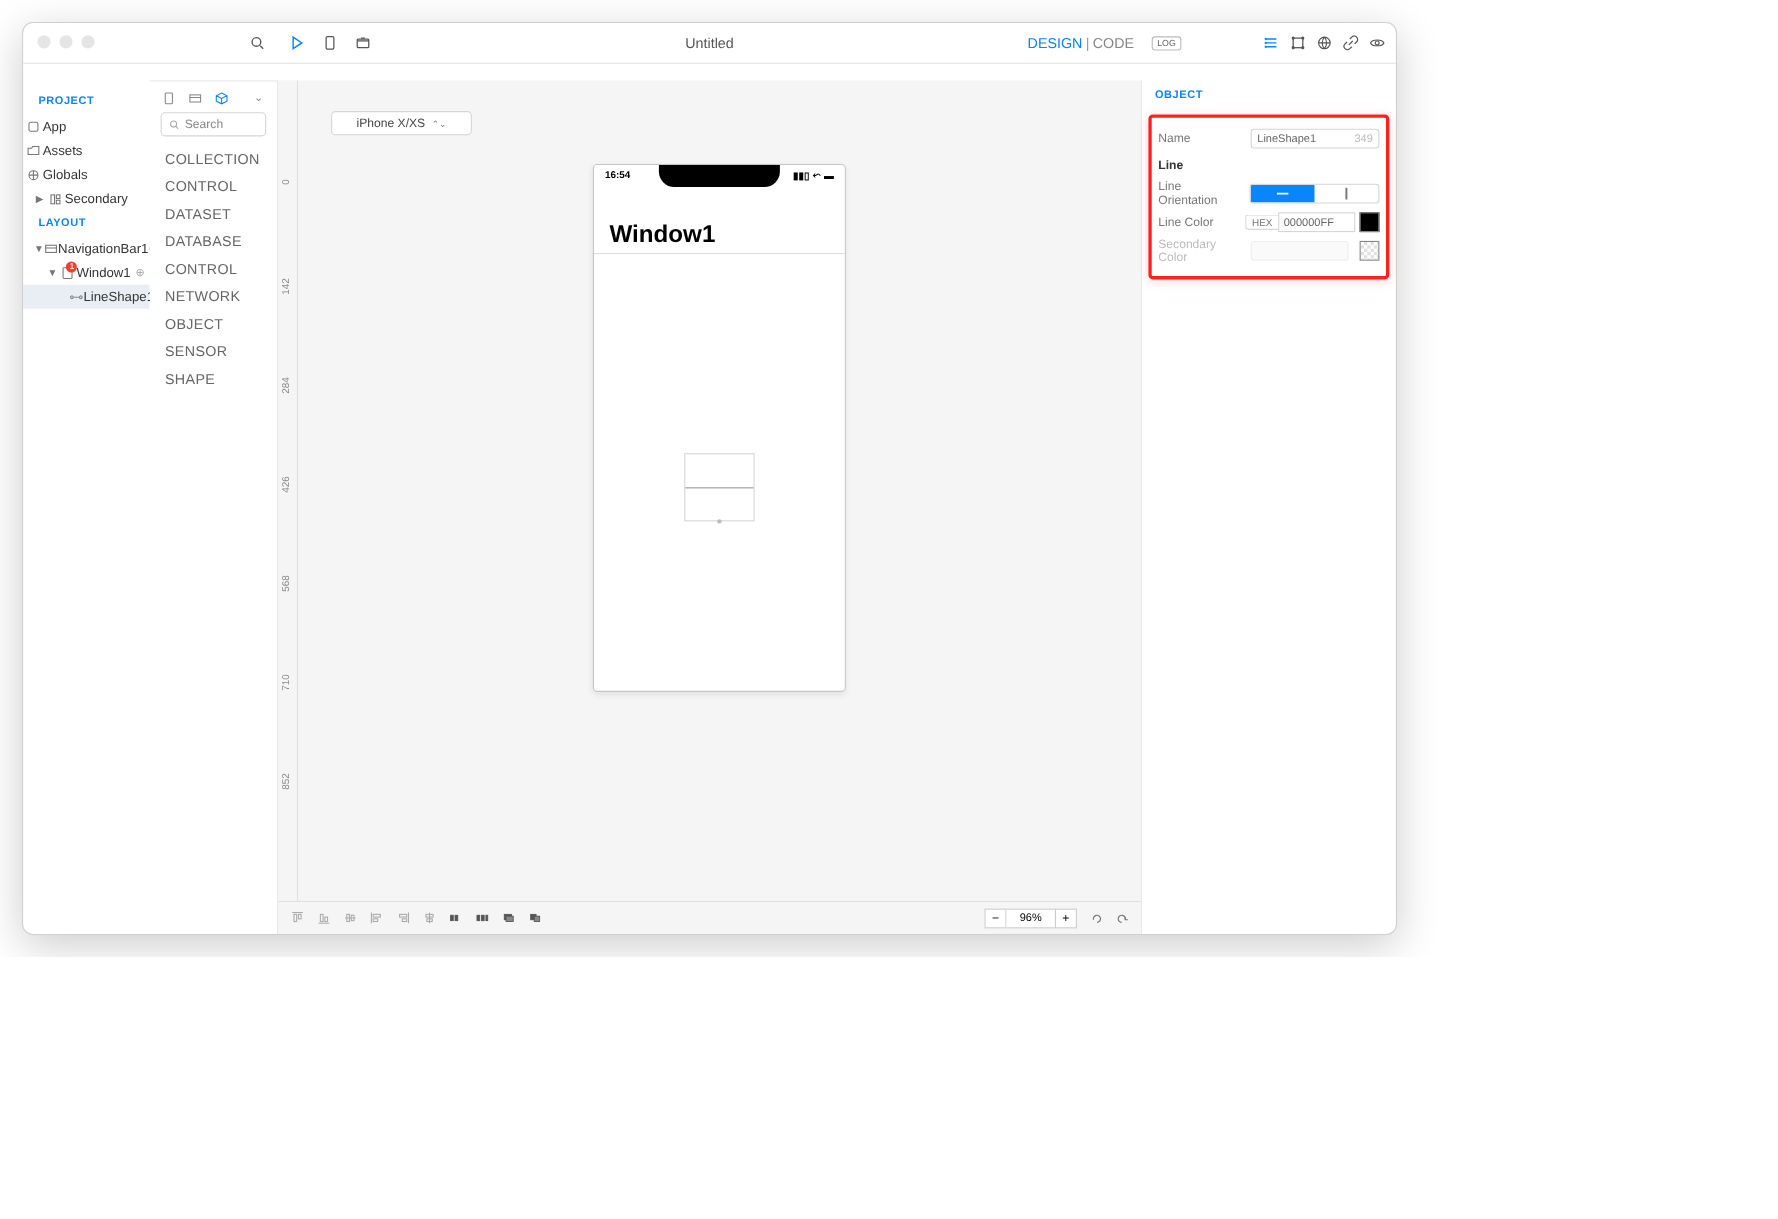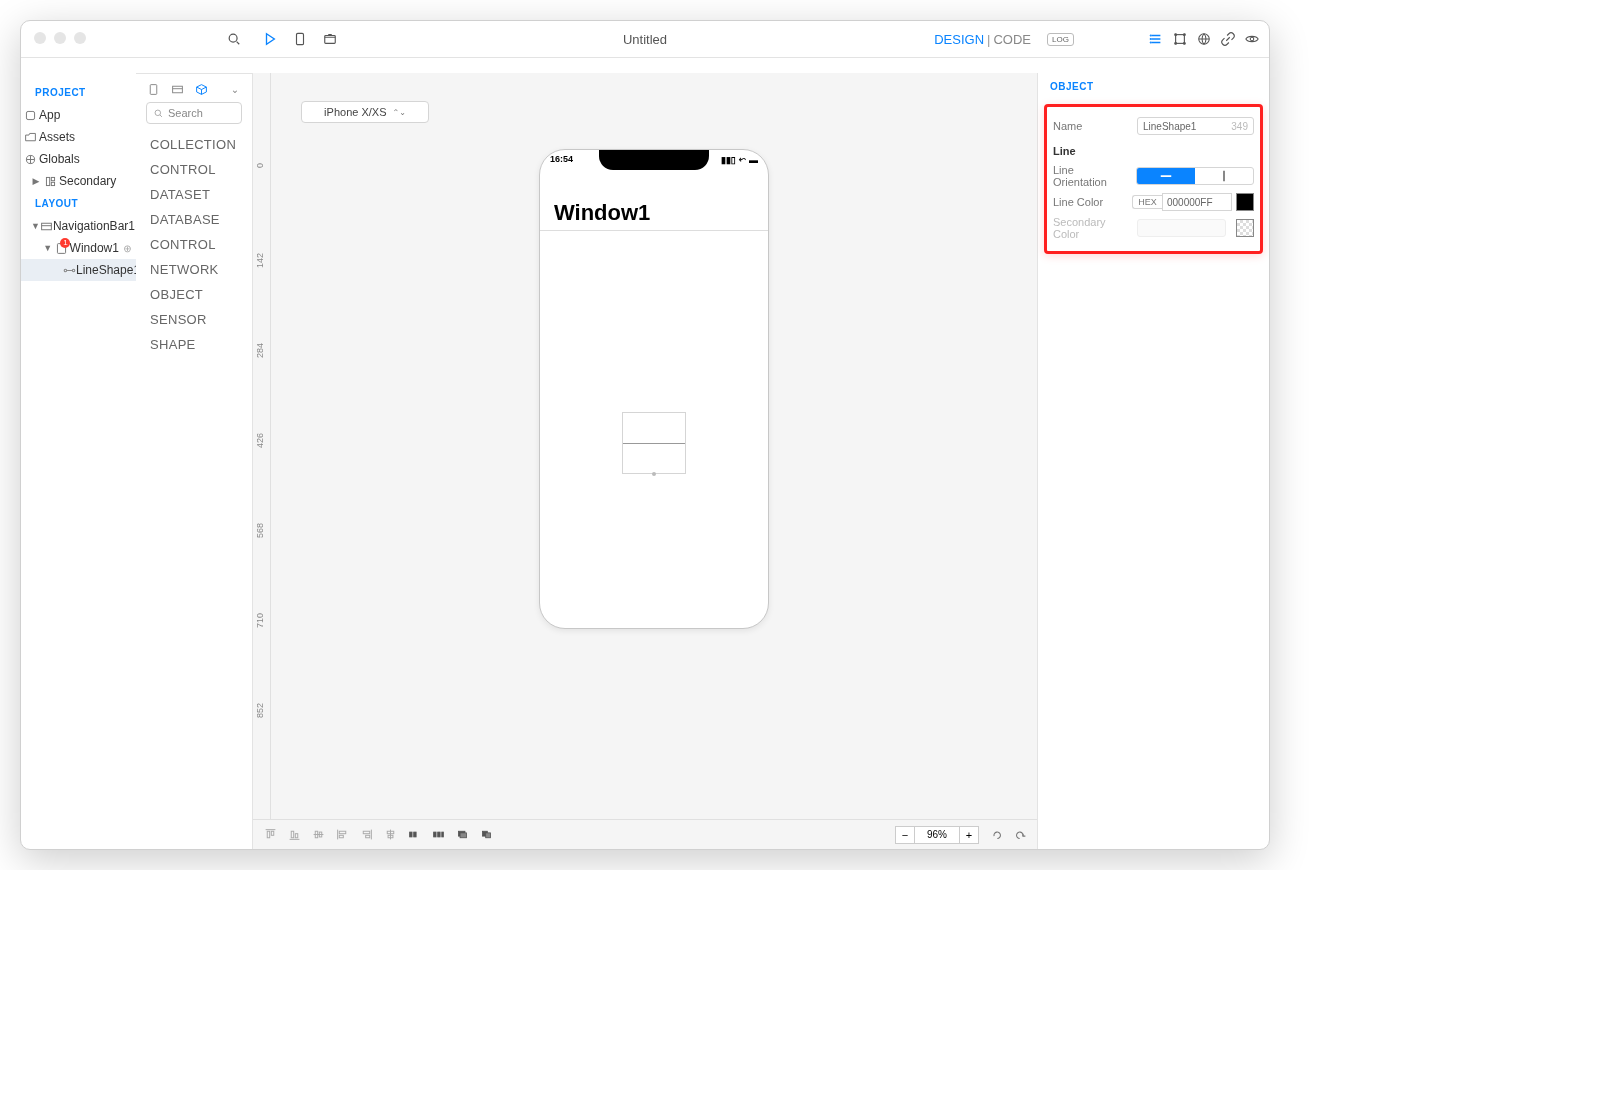--- a/index.html
+++ b/index.html
@@ -47,21 +47,21 @@
 .canvas-area { flex: 1; display: flex; flex-direction: column; background: #f5f5f5; position: relative; }
 .ruler-h { height: 22px; background: #f5f5f5; border-bottom: 1px solid #e0e0e0; display: flex; font-size: 9px; color: #888; position: relative; }
 .ruler-h .tick { position: absolute; top: 4px; font-size: 9px; }
 .canvas-main { flex: 1; display: flex; }
 .ruler-v { width: 18px; background: #f5f5f5; border-right: 1px solid #e0e0e0; position: relative; }
 .ruler-v .tick { position: absolute; left: 2px; font-size: 9px; color: #888; writing-mode: vertical-rl; transform: rotate(180deg); }
 .canvas-content { flex: 1; position: relative; overflow: hidden; }
 
 .device-select { position: absolute; top: 28px; left: 30px; width: 128px; height: 22px; background: #fff; border: 1px solid #d5d5d5; border-radius: 4px; font-size: 11px; display: flex; align-items: center; justify-content: center; gap: 6px; color: #444; }
 
-.phone { position: absolute; top: 76px; left: 50%; transform: translateX(-50%); width: 230px; height: 480px; background: #fff; border: 1px solid #c7c7c7; border-radius: 26px; overflow: hidden; box-shadow: 0 2px 6px rgba(0,0,0,0.08); }
+.phone { position: absolute; top: 76px; left: 50%; transform: translateX(-50%); width: 230px; height: 480px; background: #fff; border: 1px solid #c7c7c7; border-radius: 4px; overflow: hidden; box-shadow: 0 2px 6px rgba(0,0,0,0.08); }
 .notch { position: absolute; top: 0; left: 50%; transform: translateX(-50%); width: 110px; height: 20px; background: #000; border-radius: 0 0 14px 14px; }
 .statusbar { position: absolute; top: 4px; left: 10px; right: 10px; display: flex; justify-content: space-between; font-size: 9px; font-weight: 600; }
 .statusbar .right { display: flex; gap: 3px; align-items: center; }
 .window-title { position: absolute; top: 50px; left: 14px; font-size: 22px; font-weight: 700; }
 .divider-line { position: absolute; top: 80px; left: 0; right: 0; height: 1px; background: #ddd; }
 .shape-box { position: absolute; top: 262px; left: 50%; transform: translateX(-50%); width: 64px; height: 62px; border: 1px solid #d5d5d5; }
 .shape-line { position: absolute; top: 50%; left: 0; right: 0; height: 1px; background: #999; }
 .shape-handle { position: absolute; bottom: -3px; left: 50%; transform: translateX(-50%); width: 4px; height: 4px; background: #bbb; border-radius: 50%; }
 
 .canvas-footer { height: 30px; background: #f5f5f5; border-top: 1px solid #e0e0e0; display: flex; align-items: center; padding: 0 10px; justify-content: space-between; }

